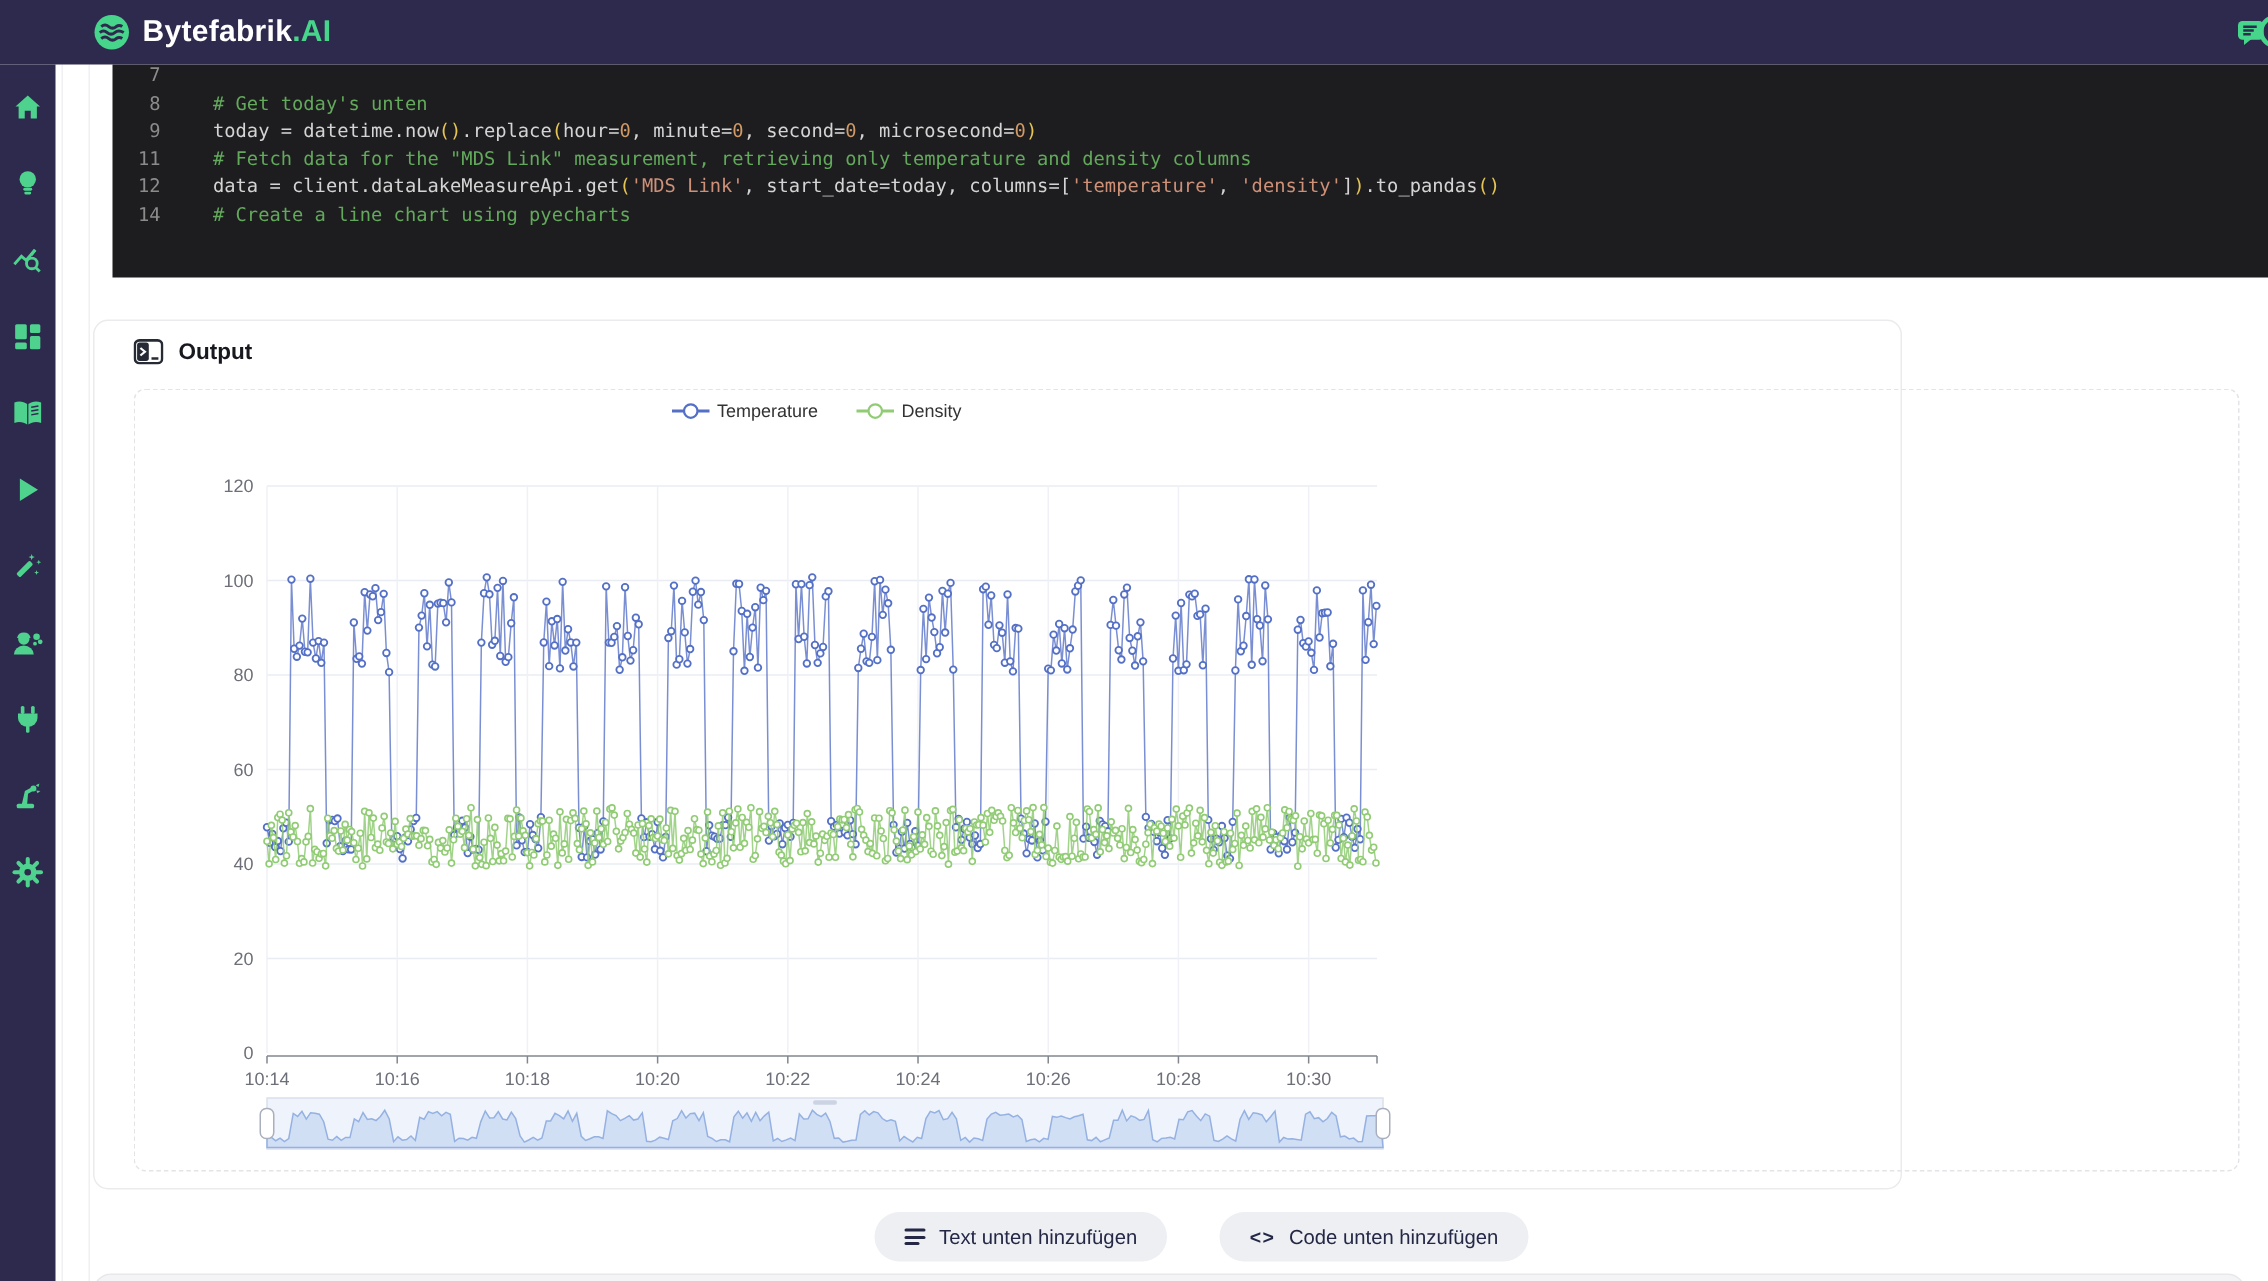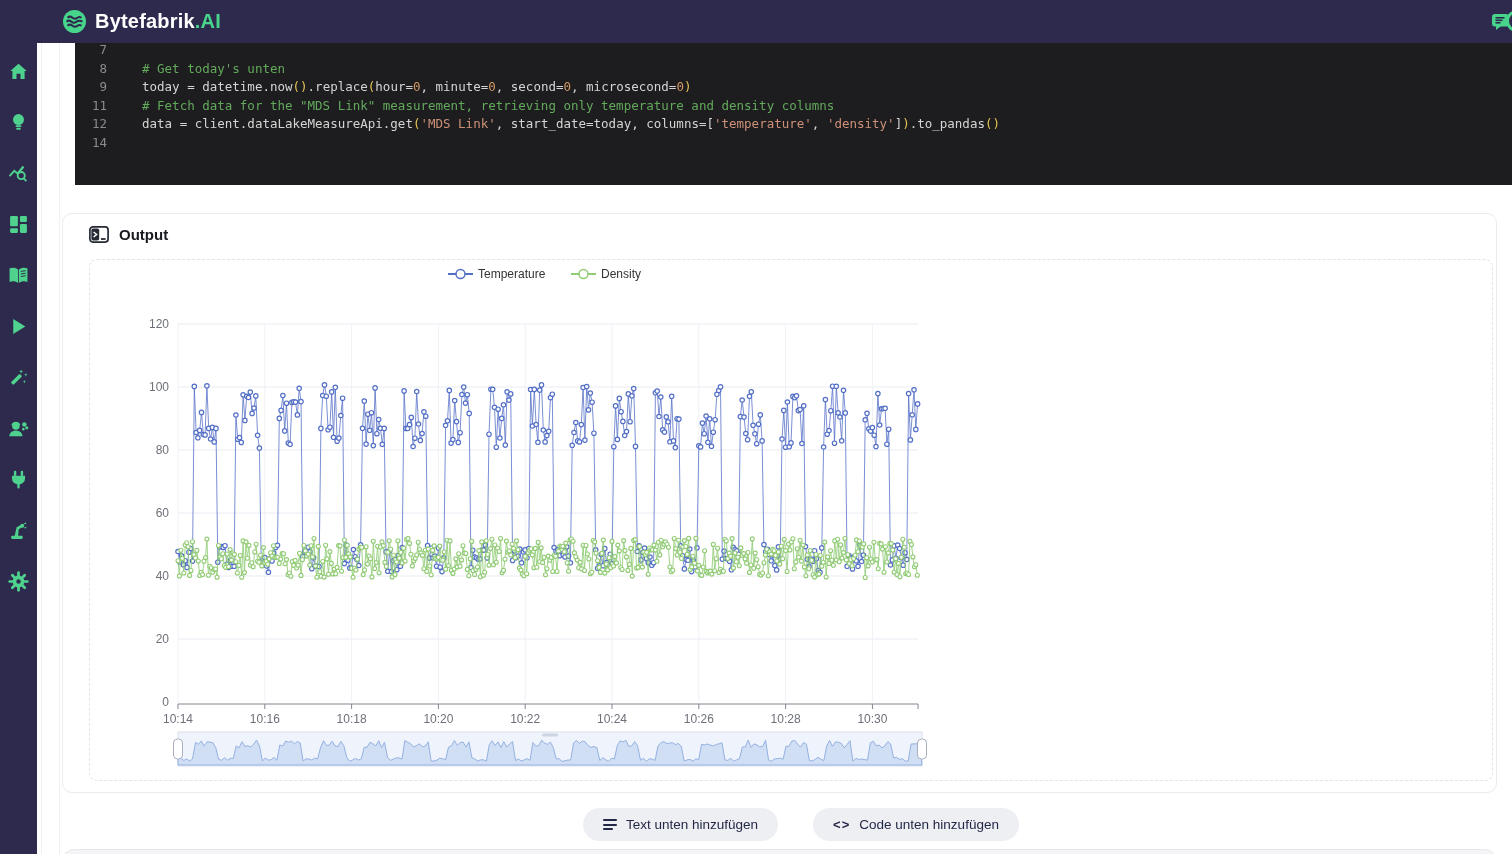--- a/index.html
+++ b/index.html
@@ -25,21 +25,21 @@
 
   
   .code-block{position:absolute;left:75px;top:43px;width:1437px;height:142px;background:#1d1d1f;overflow:hidden;font-family:"DejaVu Sans Mono",monospace;font-size:12.5px;line-height:18.6px;}
   .code-inner{margin-top:-2px;}
   .code-row{display:flex;}
   .code-row span{white-space:pre;}
   .ln{display:inline-block;width:32px;text-align:right;margin-right:35px;color:#8b8b8b;flex:none;}
   .tok-d{color:#d4d4d4;} .tok-c{color:#63a95c;} .tok-s{color:#ce9178;} .tok-n{color:#d19a66;} .tok-p{color:#e5c453;}
 
   
-  .output-card{position:absolute;left:62px;top:213px;width:1435px;height:580px;background:#fff;border:1px solid #ebebee;border-radius:10px;box-sizing:border-box;}
+  .output-card{position:absolute;left:62px;top:213px;width:1206px;height:580px;background:#fff;border:1px solid #ebebee;border-radius:10px;box-sizing:border-box;}
   .output-header{position:absolute;left:26px;top:12px;display:flex;align-items:center;gap:10px;}
   .output-title{font-size:15px;font-weight:600;color:#17191f;}
   .output-body{position:absolute;left:26px;top:45px;width:1404px;height:522px;border:1px dashed #e3e3e8;border-radius:8px;box-sizing:border-box;overflow:hidden;}
   .output-body svg{display:block;}
   .output-body svg text{font-family:"Liberation Sans",sans-serif;}
 
   
   .cell-actions{position:absolute;left:583px;top:808px;display:flex;gap:35px;}
   .pill-btn{height:33px;padding:0 20px;border:none;border-radius:17px;background:#edeff3;color:#242846;font-size:13.5px;font-weight:500;font-family:"Liberation Sans",sans-serif;display:flex;align-items:center;gap:9px;cursor:pointer;}
   .ham{display:flex;flex-direction:column;gap:2.5px;}
@@ -216,20 +216,21 @@
           <span class="tok-s">'temperature'</span>
           <span class="tok-d">, </span>
           <span class="tok-s">'density'</span>
           <span class="tok-d">]</span>
           <span class="tok-p">)</span>
           <span class="tok-d">.to_pandas</span>
           <span class="tok-p">()</span>
         </div>
         <div class="code-row">
           <span class="ln">14</span>
+          <span class="tok-c"># Create a line chart using pyecharts</span>
         </div>
       </div>
   </section>
 
   <section class="output-card">
     <div class="output-header">
       <svg width="20" height="17" viewBox="0 0 20 17">
         <rect x="0.9" y="0.9" width="18.2" height="15.2" rx="3" fill="none" stroke="#252a35" stroke-width="1.7"></rect>
         <rect x="2.4" y="2.4" width="7.8" height="12.2" rx="1.8" fill="#252a35"></rect>
         <path d="M4.6 6 L7.6 8.5 L4.6 11" stroke="#fff" stroke-width="1.5" fill="none"></path>

